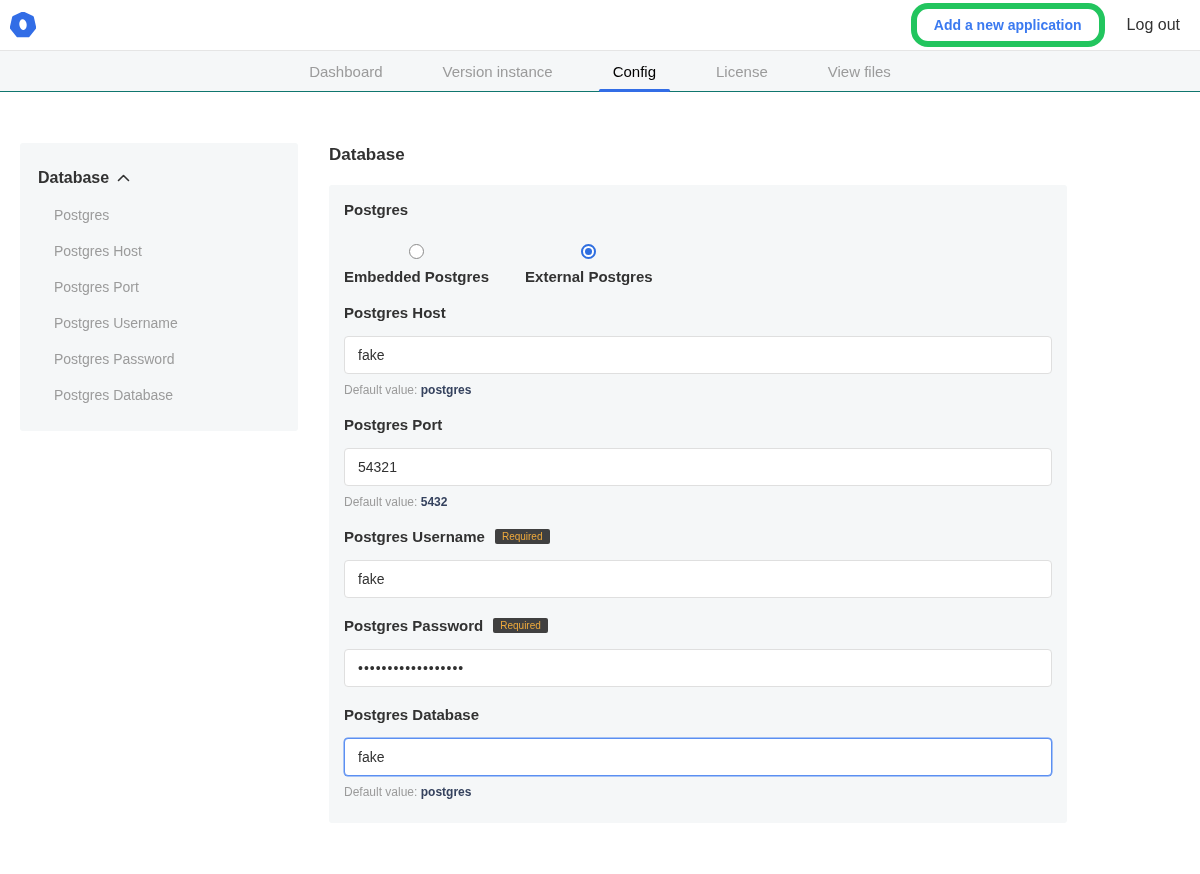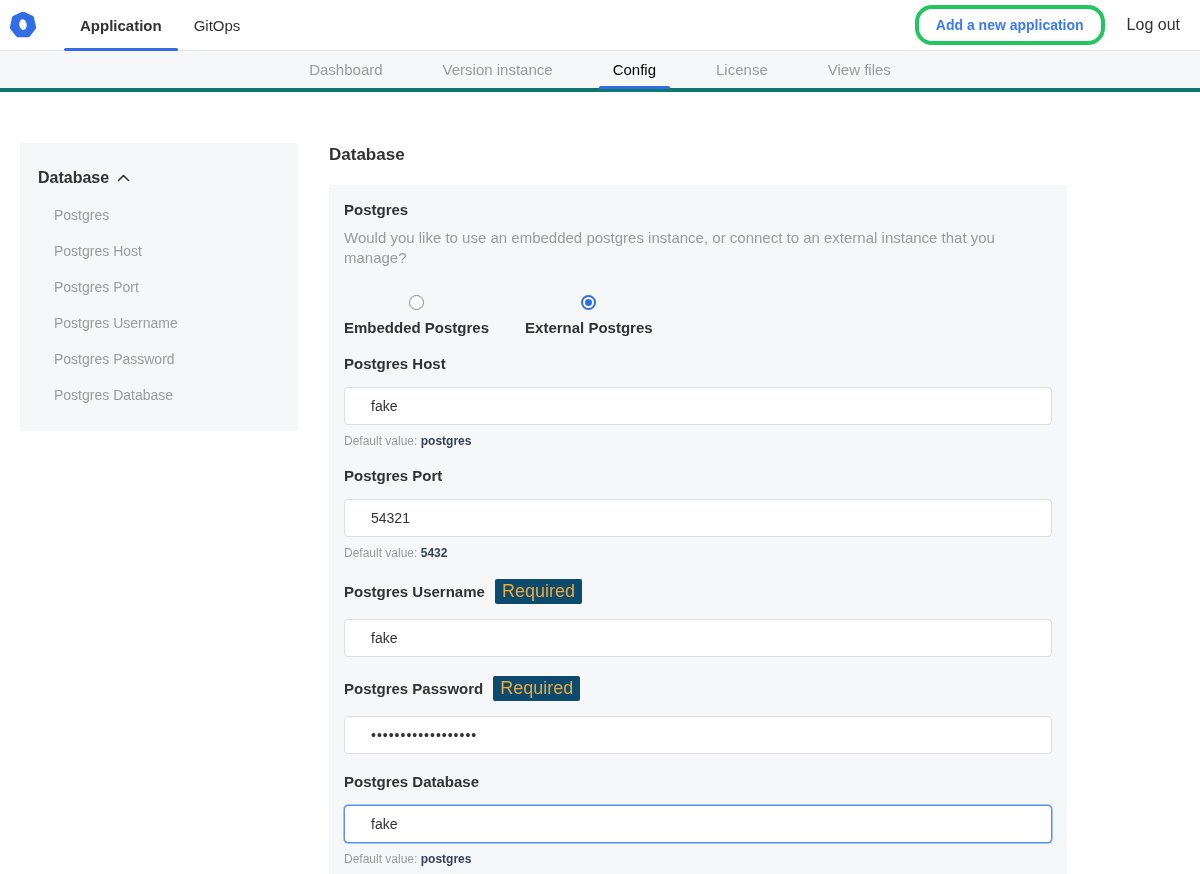--- a/index.html
+++ b/index.html
@@ -11,27 +11,27 @@
     border-bottom:1px solid #e5e5e5; padding-left:10px; }
   .logo-wrap { display:flex; align-items:center; margin-right:28px; }
   .top-tabs { display:flex; align-items:stretch; }
   .top-tab { display:flex; align-items:center; padding:0 16px; font-size:15px;
     color:#323232; cursor:pointer; position:relative; }
   .top-tab.active { font-weight:700; }
   .top-tab.active::after { content:""; position:absolute; left:0; right:0; bottom:-1px;
     height:3px; background:#326de6; border-radius:2px; }
   .header-right { margin-left:auto; display:flex; align-items:center; gap:22px;
     padding-right:20px; }
-  .pill-btn { border:4px solid #22c55e; color:#3b7af0; background:#fff; font-weight:700;
+  .pill-btn { border:6px solid #22c55e; color:#3b7af0; background:#fff; font-weight:700;
     font-size:14px; border-radius:17px; padding:8px 17px; cursor:pointer;
     font-family:"Liberation Sans", sans-serif; }
   .logout { font-size:16px; color:#323232; cursor:pointer; }
 
   
-  .subnav { height:41px; background:#f5f7f8; border-bottom:4px solid #0f766e;
+  .subnav { height:41px; background:#f5f7f8; border-bottom:1px solid #0f766e;
     display:flex; justify-content:center; align-items:stretch; gap:32px; }
   .sub-tab { display:flex; align-items:center; padding:0 14px; font-size:15px;
     color:#9b9b9b; cursor:pointer; position:relative; }
   .sub-tab.active { color:#000000; font-weight:400; }
   .sub-tab.active::after { content:""; position:absolute; left:0; right:0; bottom:-1px;
     height:3px; background:#326de6; border-radius:2px; }
 
   
   .content { display:flex; padding:51px 0 0 20px; }
   .sidebar { width:278px; background:#f5f7f8; border-radius:3px;
@@ -55,43 +55,39 @@
   .radio-circle { width:15px; height:15px; border-radius:50%; background:#fff;
     border:1px solid #8b8b8b; position:relative; flex:0 0 auto; }
   .radio-circle.selected { border:2px solid #2f6fe0; }
   .radio-circle.selected::after { content:""; position:absolute; left:50%; top:50%;
     width:7px; height:7px; margin:-3.5px 0 0 -3.5px; border-radius:50%; background:#2f6fe0; }
   .radio-label { font-size:15px; font-weight:700; color:#323232; }
 
   .field { margin-top:19px; }
   .field-label-row { display:flex; align-items:center; gap:10px; }
   .field-label { font-size:15px; font-weight:700; color:#323232; }
-  .required-badge { background:#0c4a6e; color:#eda93c; font-size:18px;
+  .required-badge { background:#404040; color:#eda93c; font-size:10px;
     padding:2px 7px; border-radius:2px; }
   .field input { display:block; width:100%; height:38px; margin-top:15px;
-    border:1px solid #dfdfdf; border-radius:4px; background:#fff; padding:0 26px;
+    border:1px solid #dfdfdf; border-radius:4px; background:#fff; padding:0 13px;
     font-size:14px; color:#323232; font-family:"Liberation Sans", sans-serif; outline:none; }
   .field input.focused { border:1px solid #5b8ff2; box-shadow:0 0 0 0.5px #5b8ff2; }
   .field input.password { letter-spacing:1px; }
   .default-line { margin-top:9px; font-size:12px; color:#9b9b9b; }
   .default-line b { color:#35425e; font-weight:700; }
 </style>
 </head>
 <body>
 
 <div class="header">
   <div class="logo-wrap">
     <svg width="26" height="26" viewBox="0 0 24 24">
       <polygon points="12,1 3.4,5.1 1.3,14.5 7.2,21.9 16.8,21.9 22.7,14.5 20.6,5.1" fill="#326de6" stroke="#326de6" stroke-width="3" stroke-linejoin="round"></polygon>
       <ellipse cx="12" cy="11.6" rx="3.4" ry="5" fill="#ffffff" transform="rotate(-8 12 11.6)"></ellipse>
     </svg>
-  </div>
-  <div class="top-tabs">
-    <div class="top-tab active">Application</div>
-    <div class="top-tab">GitOps</div>
   </div>
   <div class="header-right">
     <button class="pill-btn">Add a new application</button>
     <span class="logout">Log out</span>
   </div>
 </div>
 
 <div class="subnav">
   <div class="sub-tab">Dashboard</div>
   <div class="sub-tab">Version instance</div>
@@ -119,21 +115,20 @@
     </ul>
   </div>
 
   <div class="main">
     <div class="main-title">Database</div>
 
     <div class="config-card">
 
       <div>
         <div class="group-label">Postgres</div>
-        <div class="group-help">Would you like to use an embedded postgres instance, or connect to an external instance that you manage?</div>
         <div class="radio-row">
           <label class="radio-opt">
             <span class="radio-circle"></span>
             <span class="radio-label">Embedded Postgres</span>
           </label>
           <label class="radio-opt">
             <span class="radio-circle selected"></span>
             <span class="radio-label">External Postgres</span>
           </label>
         </div>

